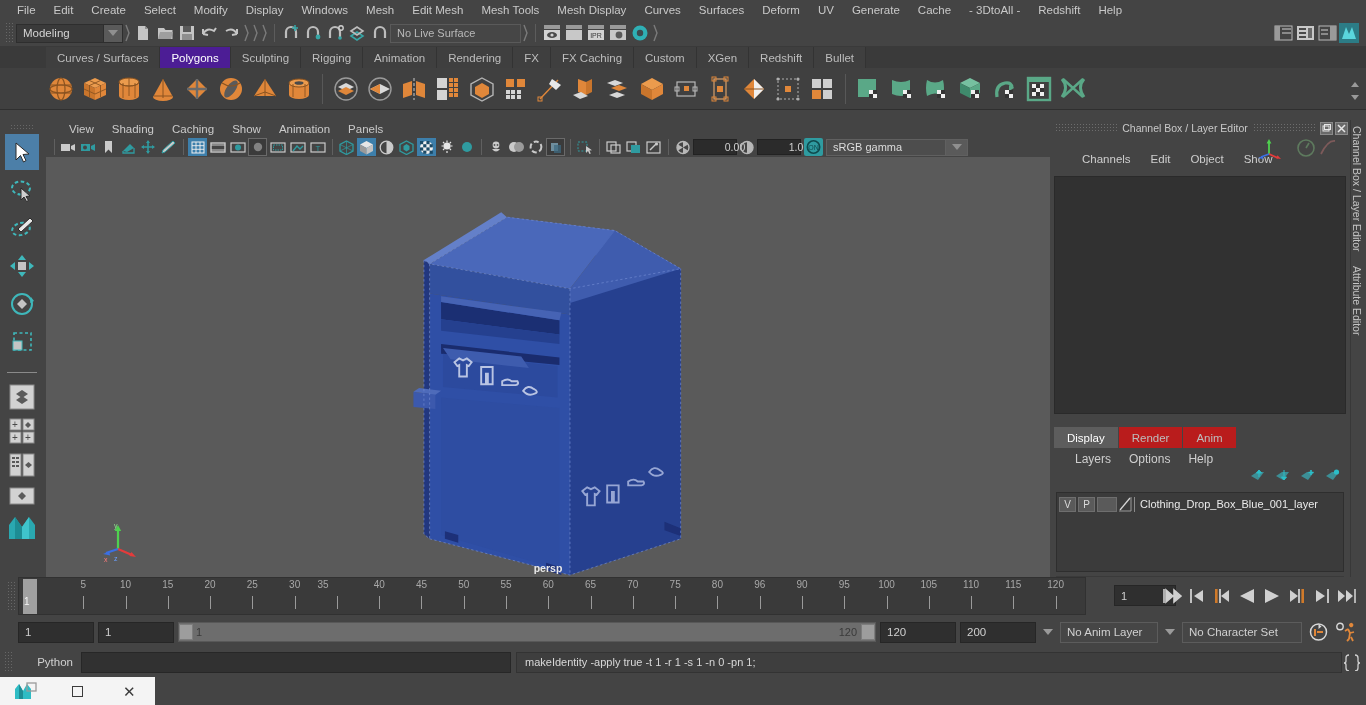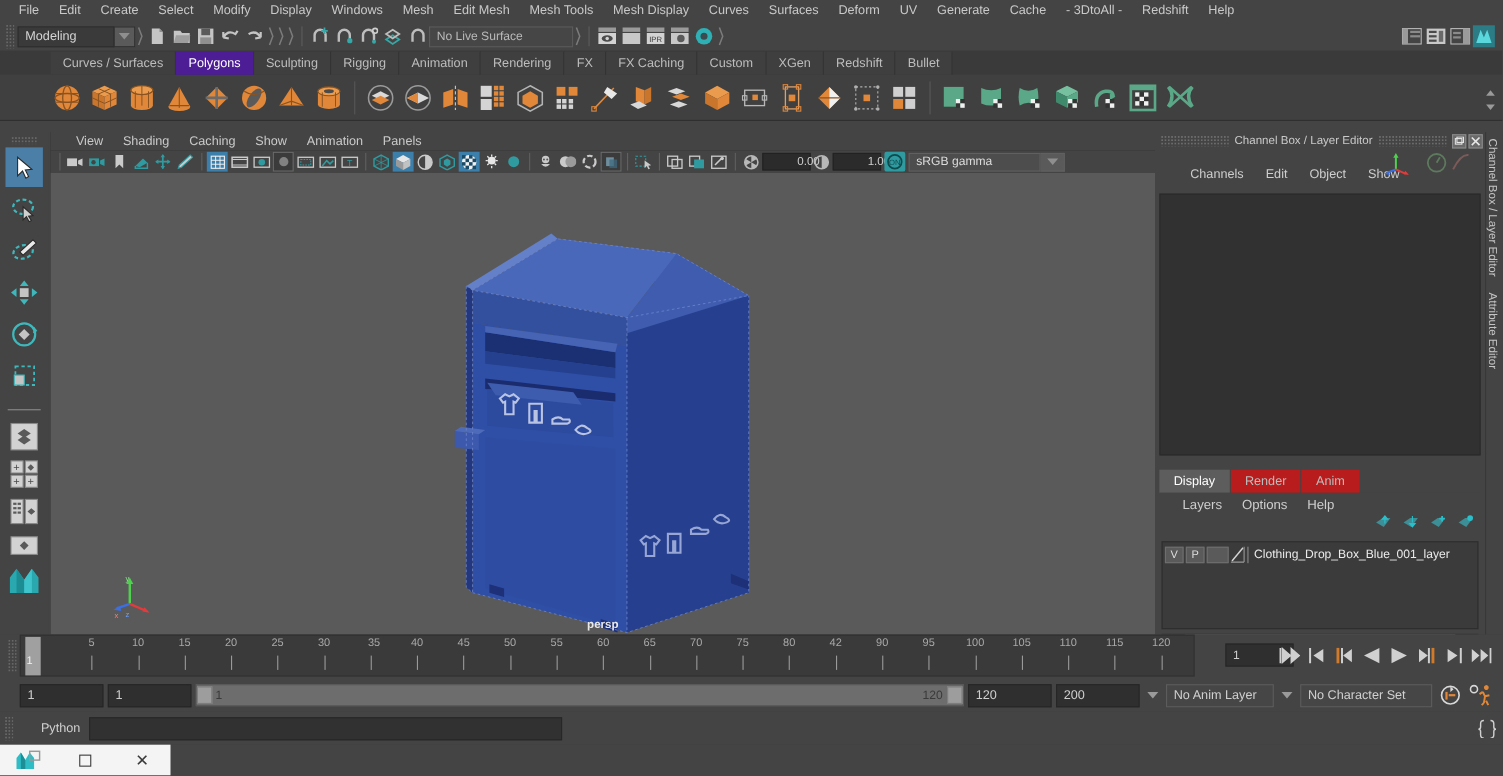--- a/index.html
+++ b/index.html
@@ -1186,41 +1186,41 @@
           <div class="tklabel" style="left: 106.553px;">10</div>
           <div class="tkmark" style="left: 106.553px;"></div>
           <div class="tklabel" style="left: 148.829px;">15</div>
           <div class="tkmark" style="left: 148.829px;"></div>
           <div class="tklabel" style="left: 191.106px;">20</div>
           <div class="tkmark" style="left: 191.106px;"></div>
           <div class="tklabel" style="left: 233.382px;">25</div>
           <div class="tkmark" style="left: 233.382px;"></div>
           <div class="tklabel" style="left: 275.659px;">30</div>
           <div class="tkmark" style="left: 275.659px;"></div>
-          <div class="tklabel" style="left: 321px;">35</div>
+          <div class="tklabel" style="left: 304px;">35</div>
           <div class="tkmark" style="left: 317.935px;"></div>
           <div class="tklabel" style="left: 360.211px;">40</div>
           <div class="tkmark" style="left: 360.211px;"></div>
           <div class="tklabel" style="left: 402.488px;">45</div>
           <div class="tkmark" style="left: 402.488px;"></div>
           <div class="tklabel" style="left: 444.764px;">50</div>
           <div class="tkmark" style="left: 444.764px;"></div>
           <div class="tklabel" style="left: 487.041px;">55</div>
           <div class="tkmark" style="left: 487.041px;"></div>
           <div class="tklabel" style="left: 529.317px;">60</div>
           <div class="tkmark" style="left: 529.317px;"></div>
           <div class="tklabel" style="left: 571.593px;">65</div>
           <div class="tkmark" style="left: 571.593px;"></div>
           <div class="tklabel" style="left: 613.87px;">70</div>
           <div class="tkmark" style="left: 613.87px;"></div>
           <div class="tklabel" style="left: 656.146px;">75</div>
           <div class="tkmark" style="left: 656.146px;"></div>
           <div class="tklabel" style="left: 698.423px;">80</div>
           <div class="tkmark" style="left: 698.423px;"></div>
-          <div class="tklabel" style="left: 740.699px;">42</div>
+          <div class="tklabel" style="left: 740.699px;">96</div>
           <div class="tkmark" style="left: 740.699px;"></div>
           <div class="tklabel" style="left: 782.976px;">90</div>
           <div class="tkmark" style="left: 782.976px;"></div>
           <div class="tklabel" style="left: 825.252px;">95</div>
           <div class="tkmark" style="left: 825.252px;"></div>
           <div class="tklabel" style="left: 867.528px;">100</div>
           <div class="tkmark" style="left: 867.528px;"></div>
           <div class="tklabel" style="left: 909.805px;">105</div>
           <div class="tkmark" style="left: 909.805px;"></div>
           <div class="tklabel" style="left: 952.081px;">110</div>
@@ -1319,20 +1319,21 @@
             <path d="M13 7 l2 4 l-1 6 M15 11 l4 -1 M13 7 l-3 2 M14 17 l-2 2 M16 15 l2 4" stroke="#e0873a" stroke-width="1.8" fill="none"></path>
           </svg>
       </div>
     </div>
   </div>
 
   <div class="cmdline">
     <div class="dotgrip" style="height:22px;margin-left:4px"></div>
     <div class="cmdlabel">Python</div>
     <input class="cmdinput" style="color: rgb(220, 220, 220); font-size: 11px; padding-left: 6px; font-family: &quot;Liberation Sans&quot;, sans-serif; outline: none;" value="">
+    <div class="cmdout">makeIdentity -apply true -t 1 -r 1 -s 1 -n 0 -pn 1;</div>
     <div class="cmdscript">
       <svg width="18" height="18">
           <path d="M6 2 q-3 0 -3 3 v3 q0 2 -2 2 q2 0 2 2 v3 q0 3 3 3" stroke="#d0d0d0" stroke-width="1.3" fill="none"></path>
           <path d="M12 2 q3 0 3 3 v3 q0 2 2 2 q-2 0 -2 2 v3 q0 3 -3 3" stroke="#d0d0d0" stroke-width="1.3" fill="none"></path>
         </svg>
     </div>
   </div>
 
   <div class="helpline"></div>
   <div class="taskbar">

